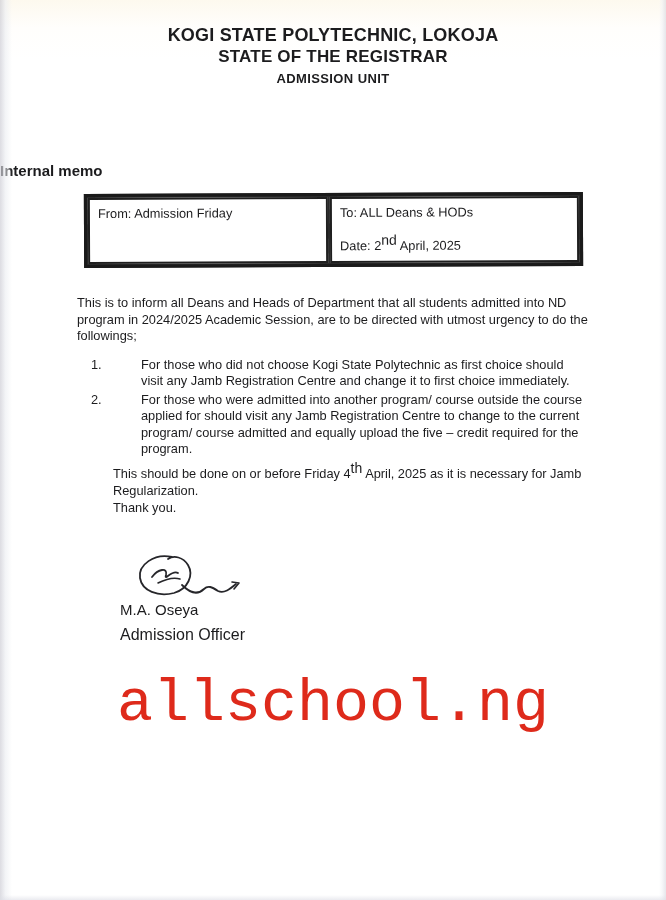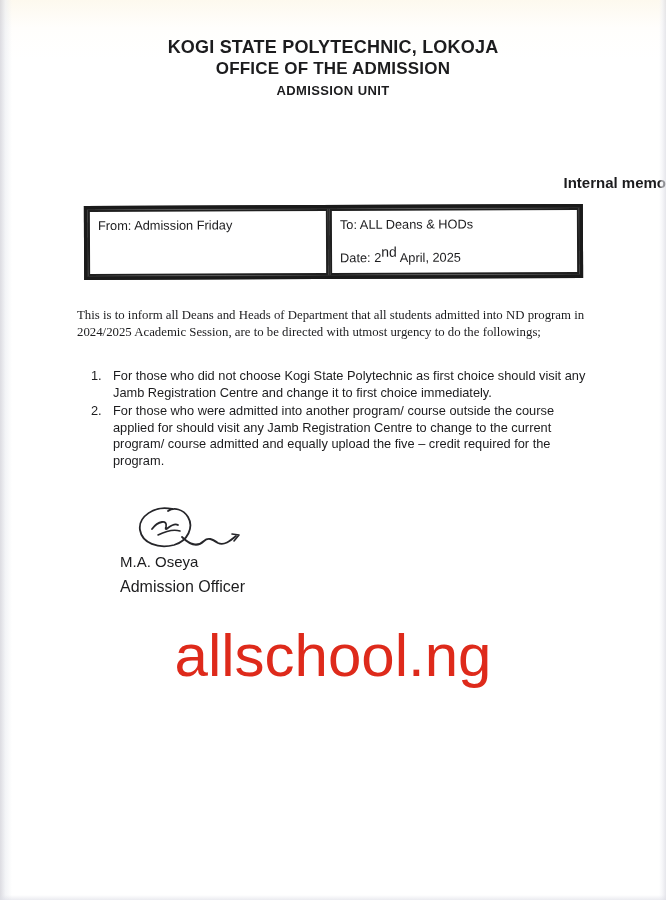--- a/index.html
+++ b/index.html
@@ -27,31 +27,31 @@
     background: linear-gradient(270deg, #d5d6de 0%, #f0f1f5 55%, rgba(255,255,255,0) 100%);
     opacity: .6;
   }
   .edge-bottom {
     position: absolute; left: 0; bottom: 0; width: 100%; height: 5px;
     background: linear-gradient(0deg, #dddee6 0%, rgba(255,255,255,0) 100%);
     opacity: .6;
   }
 
   .letterhead {
-    margin-top: 36px;
+    margin-top: 24px;
     text-align: center;
     line-height: 22px;
   }
   .letterhead .line1 { font-size: 18px; font-weight: 700; letter-spacing: .2px; }
   .letterhead .line2 { font-size: 17px; font-weight: 700; letter-spacing: .2px; }
   .letterhead .line3 { font-size: 13px; font-weight: 700; letter-spacing: .4px; }
 
   .memo-title {
     margin-top: 72px;
-    text-align: right;
+    text-align: left;
     font-size: 15px;
     font-weight: 700;
   }
 
   .meta-table {
     margin: 14px auto 0 auto;
     width: 493px;
     border: 3px solid #1a1a1a;
     display: flex;
     background: #2a2a2a;
@@ -70,69 +70,69 @@
   .meta-cell.to   { flex: 1; display: flex; flex-direction: column; justify-content: space-between; }
   .meta-cell .row-bottom { margin-top: 12px; }
   sup { font-size: 14px; }
 
   .body-text {
     width: 512px;
     margin: 28px auto 0 auto;
     font-size: 12.8px;
     line-height: 16.5px;
   }
-  .intro { margin-bottom: 28px; font-family: Liberation Serif, serif; }
+  .intro { margin-bottom: 12px; }
 
   .memo-list { }
   .list-item {
     display: flex;
     margin-left: 14px;
     margin-bottom: 2px;
   }
   .list-num {
     width: 22px;
     flex: none;
   }
-  .list-text { flex: 1; }
+  .list-text { flex: 1; margin-left: 28px; }
   .list-follow {
     margin-left: 36px;
   }
   .closing {
     margin-left: 36px;
     margin-top: 1px;
   }
 
   .signature-block {
     margin-left: 120px;
     margin-top: 34px;
   }
   .signature-scribble { display: block; margin-left: 8px; }
   .signer-name  { font-size: 15px; margin-top: -4px; }
   .signer-title { font-size: 16px; margin-top: 8px; }
 
   .watermark {
     margin-top: 28px;
     text-align: center;
-    font-family: Liberation Sans, sans-serif;
+    font-family: Liberation Mono, monospace;
     font-size: 60px;
     line-height: 64px;
     font-weight: 400;
   }
 </style>
 </head>
 <body>
 
 <div class="scan">
   <div class="edge-left"></div>
   <div class="edge-right"></div>
   <div class="edge-bottom"></div>
 
   <div class="letterhead">
     <div class="line1">KOGI STATE POLYTECHNIC, LOKOJA</div>
-    <div class="line2">OFFICE OF THE ADMISSION</div>
+    <div class="line2">STATE OF THE REGISTRAR</div>
     <div class="line3">ADMISSION UNIT</div>
   </div>
 
   <div class="memo-title">Internal memo</div>
 
   <div class="meta-table">
     <div class="meta-cell from">
       <span>From: Admission Friday</span>
     </div>
     <div class="meta-cell to">
@@ -148,20 +148,22 @@
       <div class="list-item">
         <div class="list-num">1.</div>
         <div class="list-text">For those who did not choose Kogi State Polytechnic as first choice should visit any Jamb Registration Centre and change it to first choice immediately.</div>
       </div>
       <div class="list-item">
         <div class="list-num">2.</div>
         <div class="list-text">For those who were admitted into another program/ course outside the course applied for should visit any Jamb Registration Centre to change to the current program/ course admitted and equally upload the five – credit required for the program.</div>
       </div>
     </div>
 
+    <div class="list-follow"><span>This should be done on or before Friday 4</span><sup>th</sup><span> April, 2025 as it is necessary for Jamb Regularization.</span></div>
+    <div class="closing">Thank you.</div>
   </div>
 
   <div class="signature-block">
     <svg class="signature-scribble" width="120" height="54" viewBox="0 0 120 54" fill="none" xmlns="http://www.w3.org/2000/svg">
       <path d="M44 6 C 26 2, 10 14, 12 27 C 14 40, 30 46, 46 42 C 60 38, 66 24, 60 14 C 55 6, 46 4, 40 8" stroke="#26262a" stroke-width="1.8" stroke-linecap="round"></path>
       <path d="M24 26 C 30 18, 40 16, 38 24 C 36 31, 44 18, 50 22" stroke="#26262a" stroke-width="1.8" stroke-linecap="round"></path>
       <path d="M30 32 C 38 28, 46 26, 52 28" stroke="#26262a" stroke-width="1.6" stroke-linecap="round"></path>
       <path d="M54 34 C 62 42, 70 44, 76 38 C 80 34, 84 36, 90 40 C 96 43, 102 38, 108 33" stroke="#26262a" stroke-width="1.8" stroke-linecap="round"></path>
       <path d="M104 31 L 111 32 L 106 38" stroke="#26262a" stroke-width="1.6" stroke-linecap="round" stroke-linejoin="round"></path>
     </svg>

